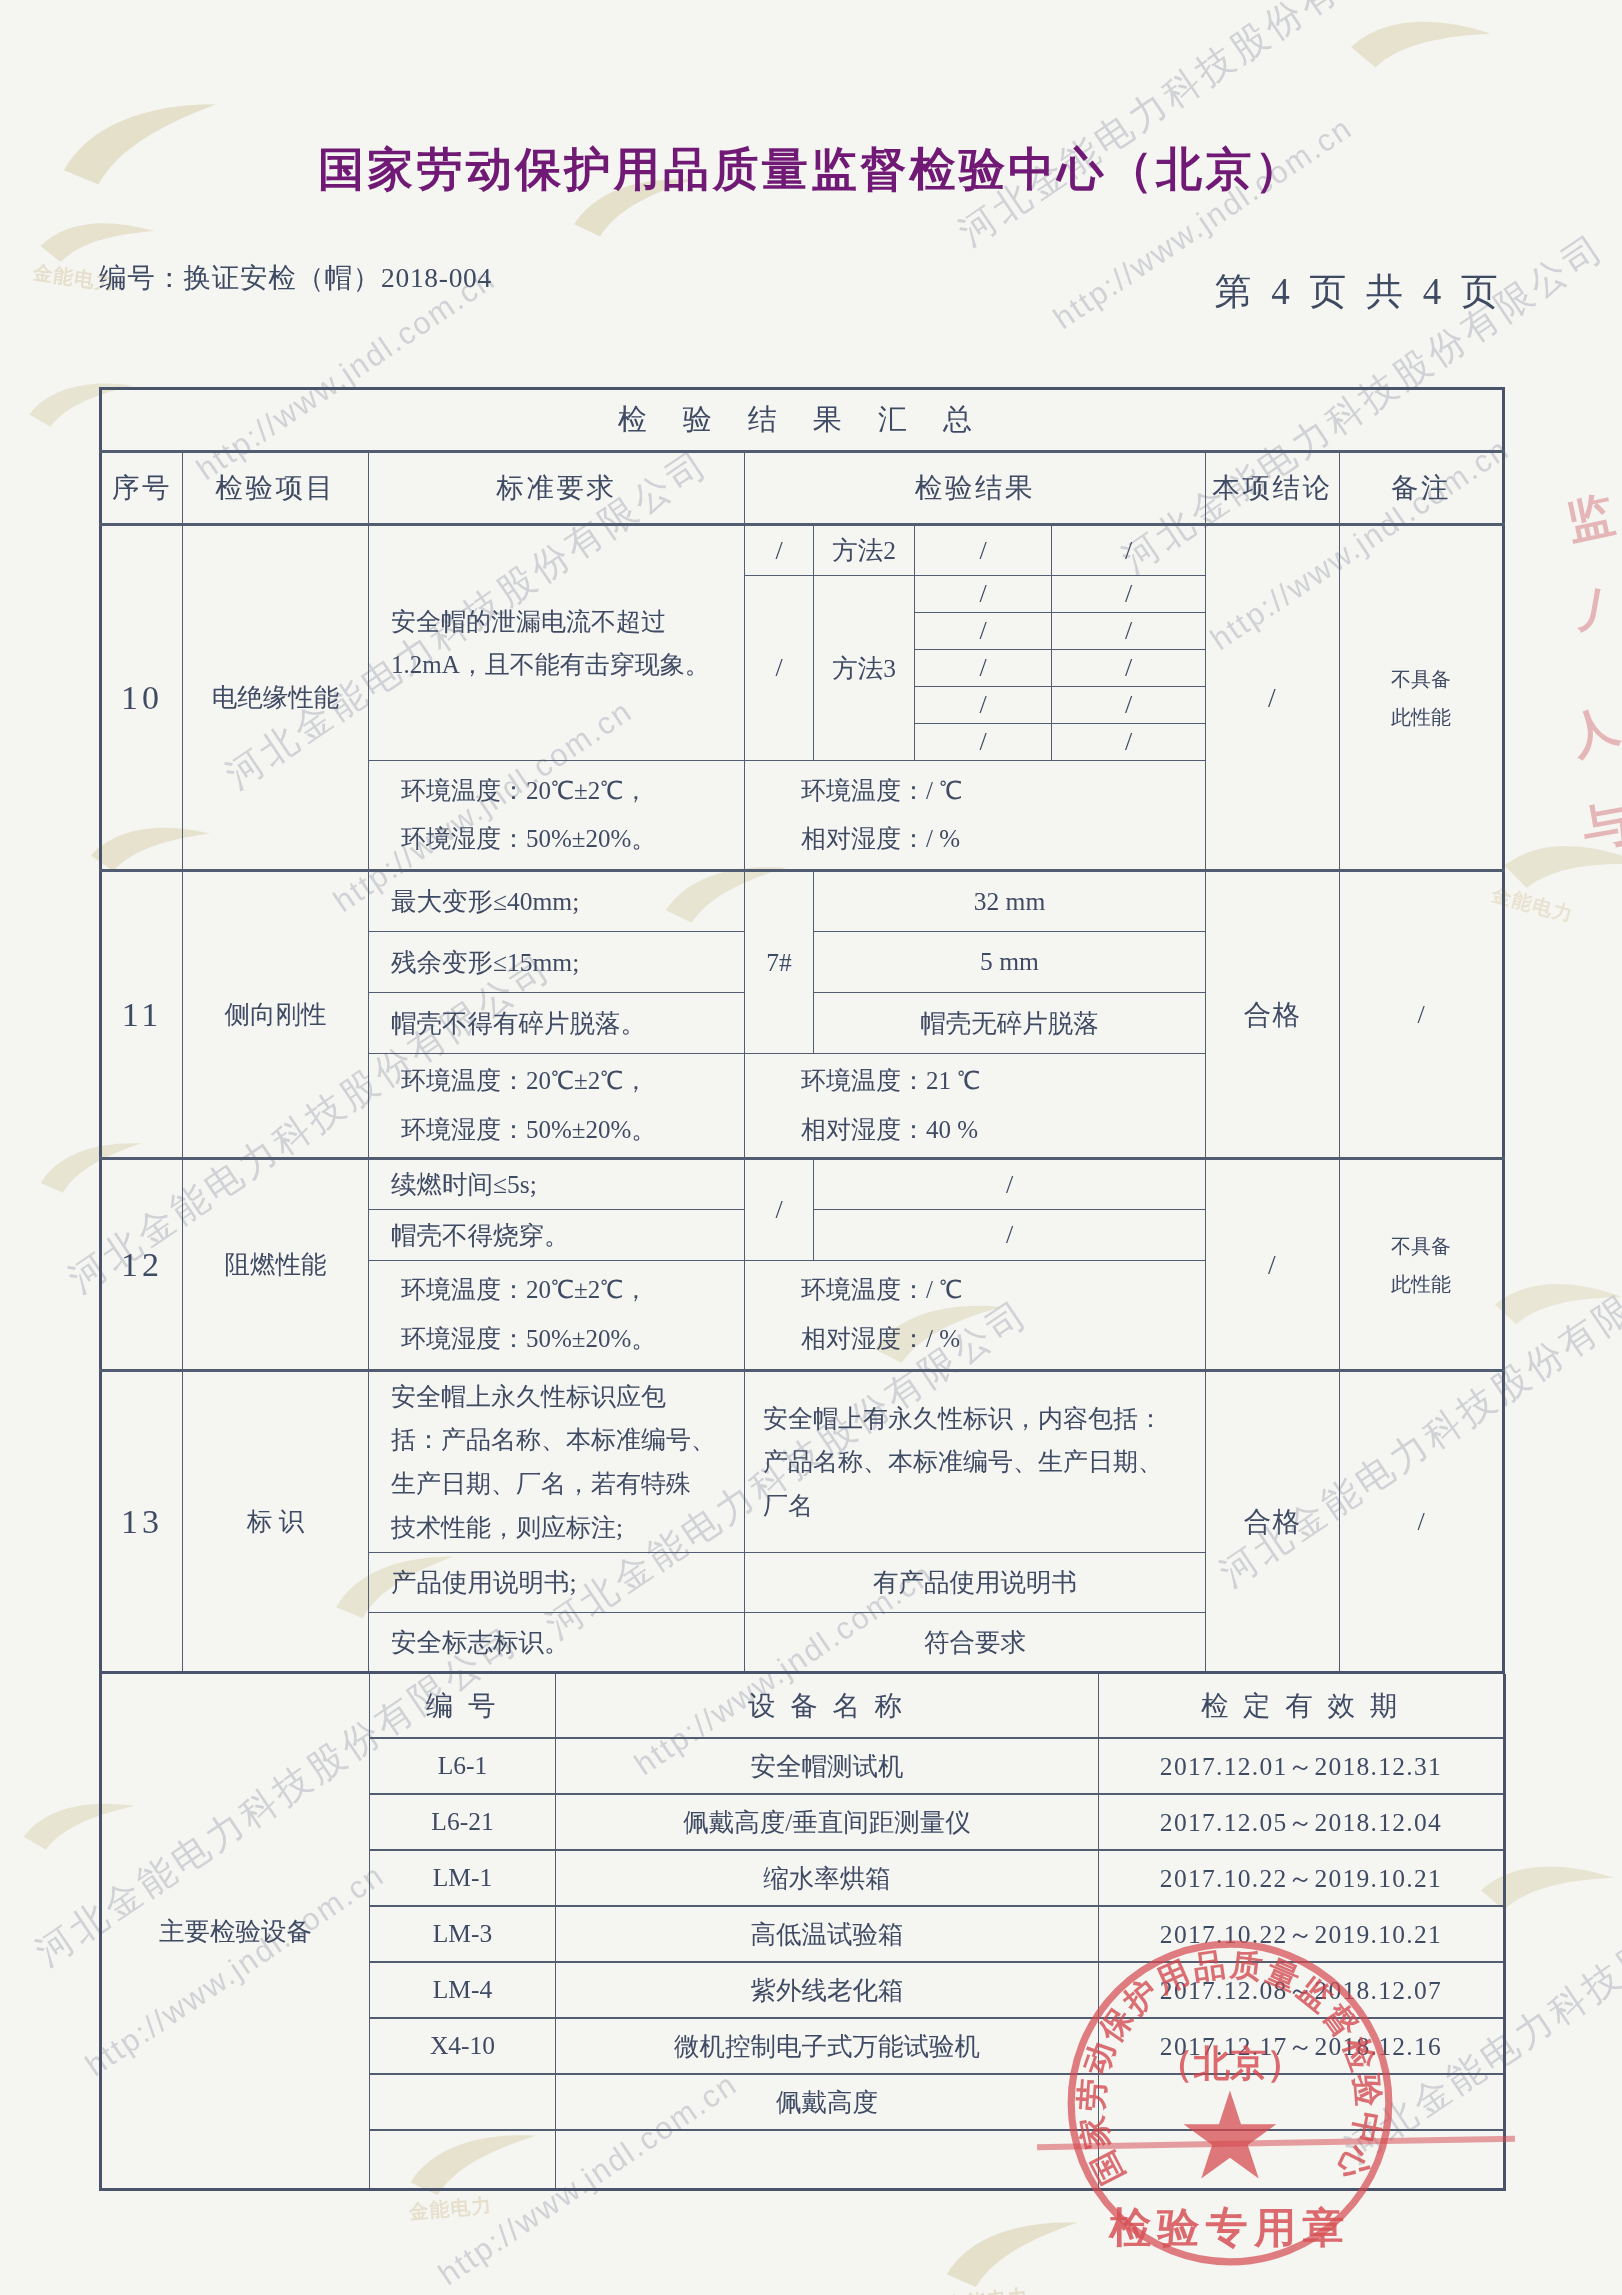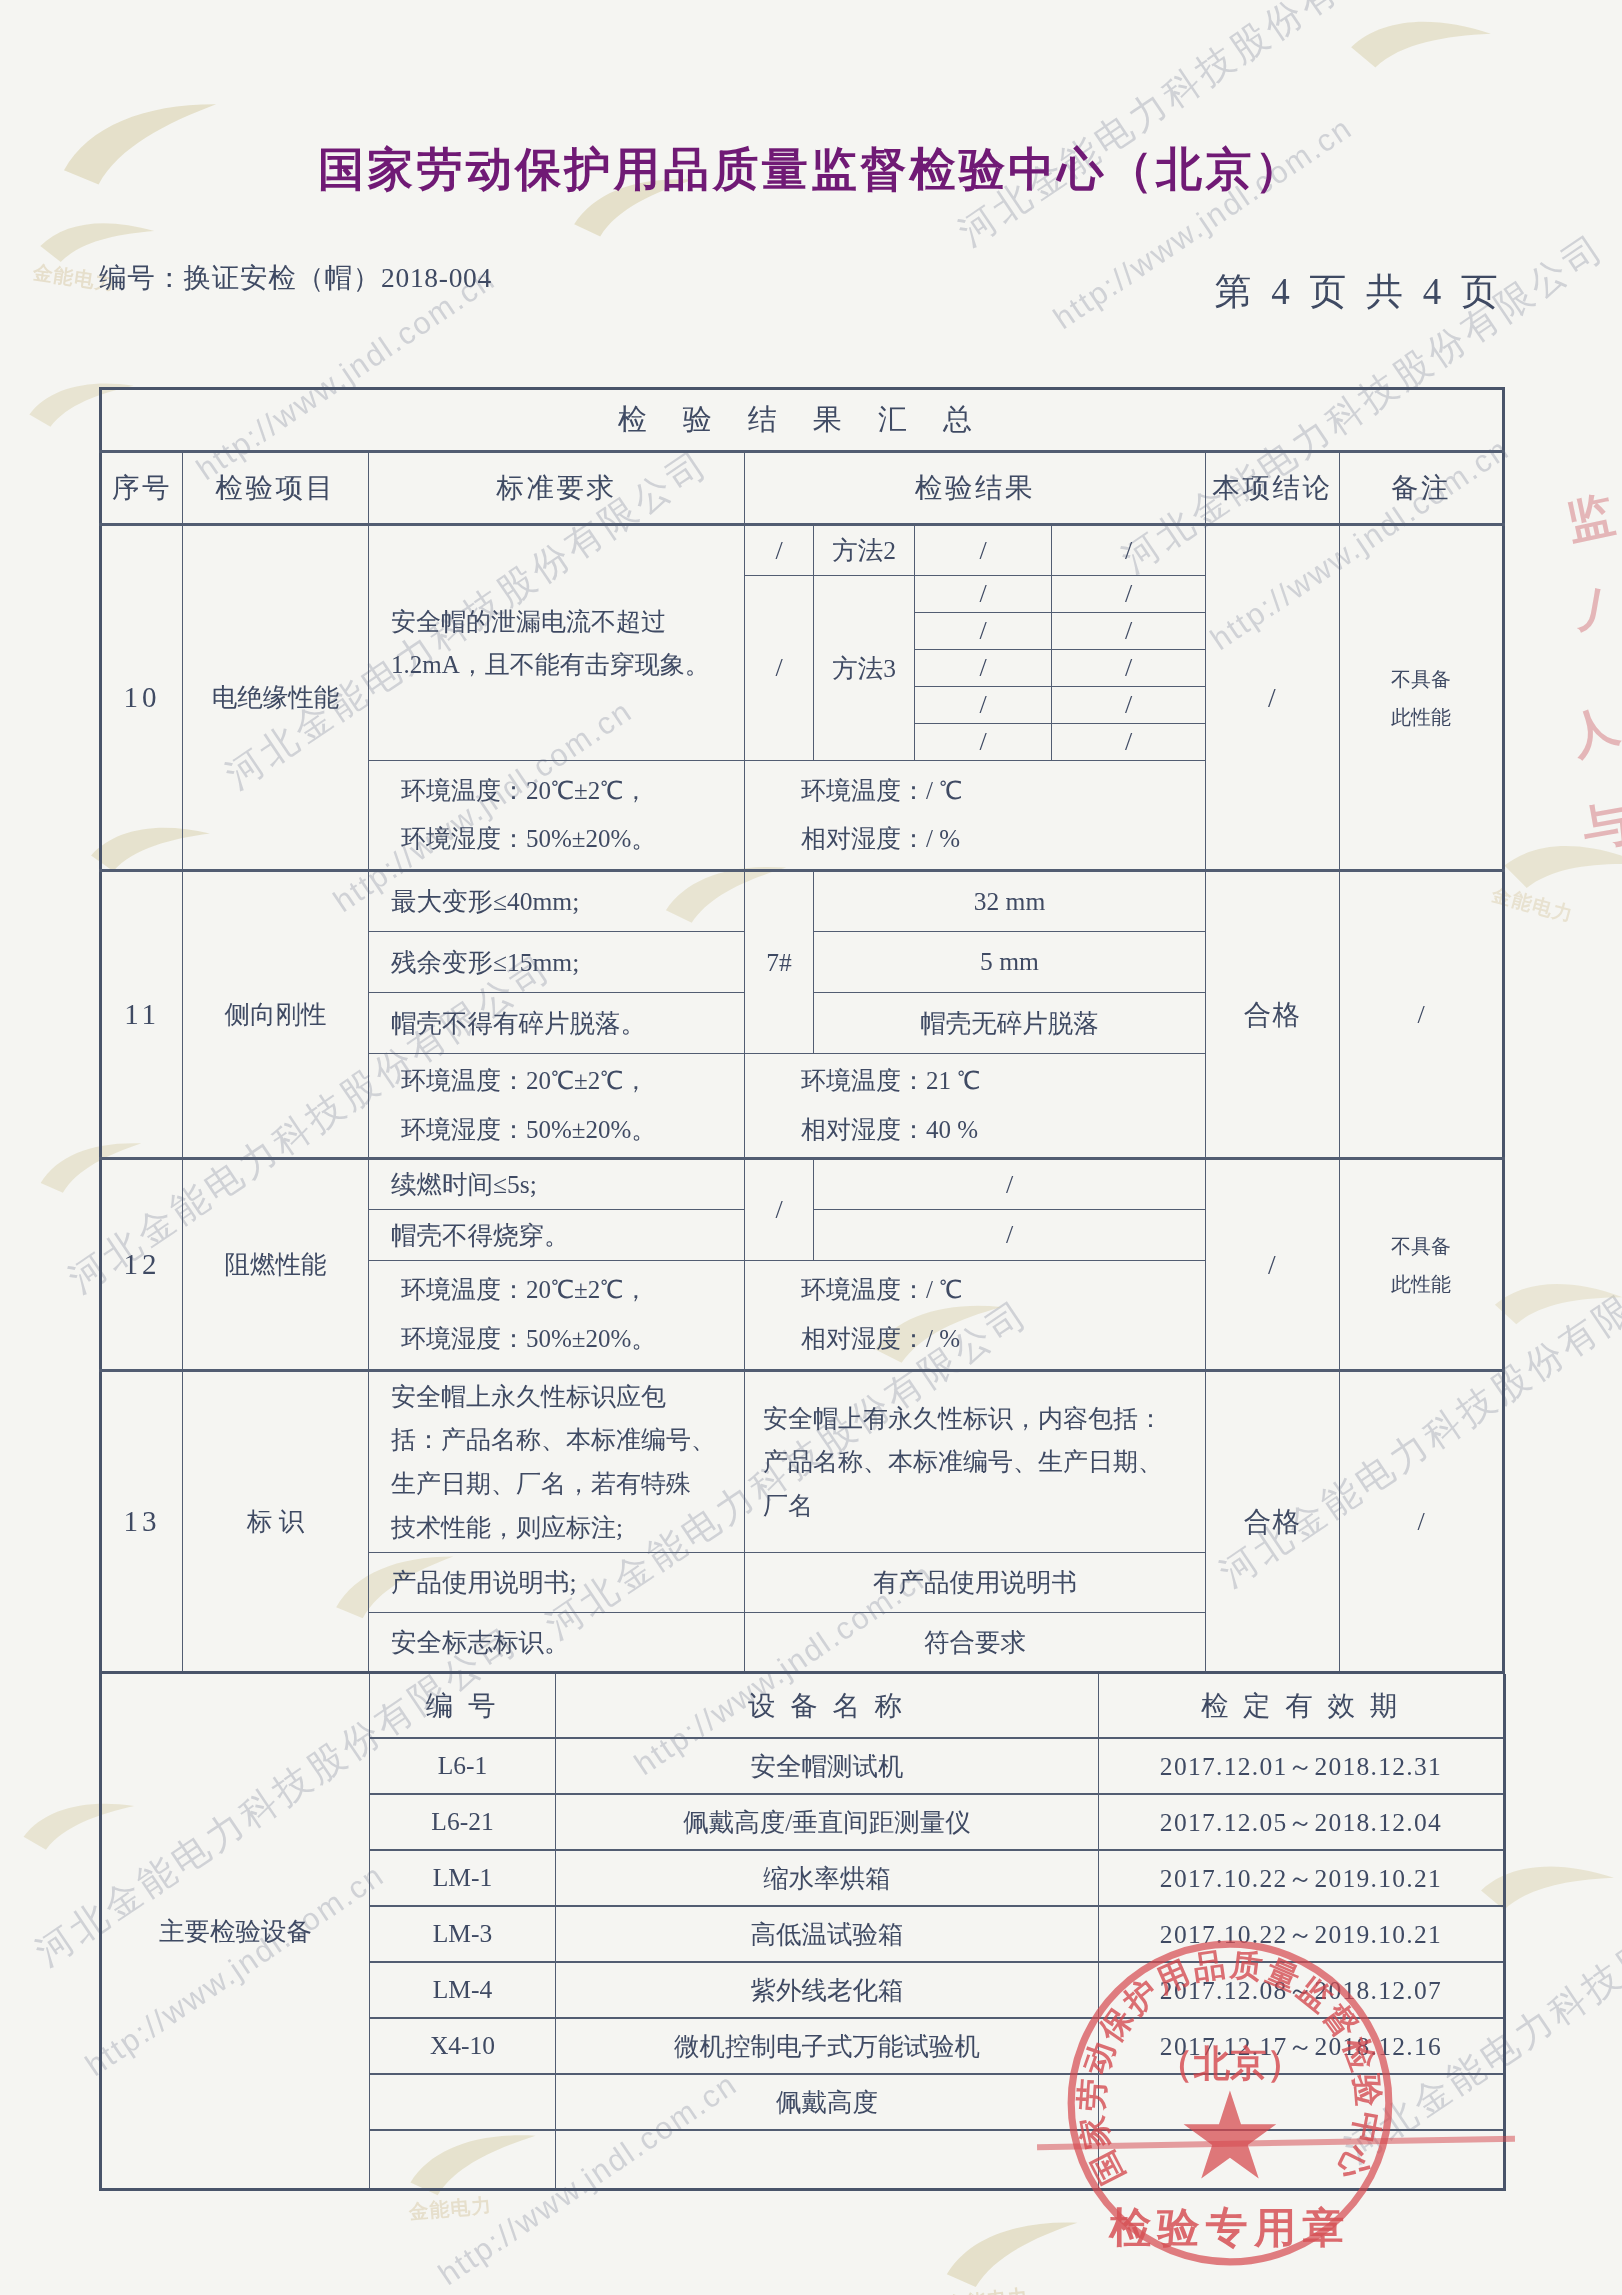--- a/index.html
+++ b/index.html
@@ -33,21 +33,21 @@
      padding:2.6px 5.2px;overflow:hidden;}
   .bb-thick{border-bottom-width:3.3px;}
   .bt-thick{border-top-width:3.3px;}
   table.main{border:3.3px solid #49546a;}
   table.equip{border:3.3px solid #49546a;border-top:none;margin-top:0;}
   table.equip td{border-top-width:2.6px;}
   .summary-title{font-size:29px;letter-spacing:14.4px;height:55px;}
   .colhead{height:65px;font-size:27.5px;letter-spacing:2.6px;}
   .left{text-align:left;padding-left:22px;}
   .pre{white-space:pre-line;}
-  .seq{font-size:29px;letter-spacing:3.9px;margin-left:48px;}
+  .seq{font-size:34px;letter-spacing:3.9px;margin-left:48px;}
   .envreq{text-align:left;padding-left:32px;line-height:1.95;font-size:25px;}
   .envres{text-align:left;padding-left:56px;line-height:1.95;font-size:25px;}
   .slash{font-size:26px;}
   .reqcell{line-height:1.75;font-size:25px;}
   .remark2{line-height:1.9;font-size:20px;text-align:center;}
   .concl{font-size:27.5px;letter-spacing:1.3px;}
   .equiphead{font-size:27.5px;letter-spacing:3.9px;height:58px;}
   .equiprow{height:56px;font-size:26px;}
   .datecell{letter-spacing:1.3px;}
   .footer-date{position:absolute;left:690px;top:2138px;font-size:27.5px;letter-spacing:1.3px;z-index:3;}

